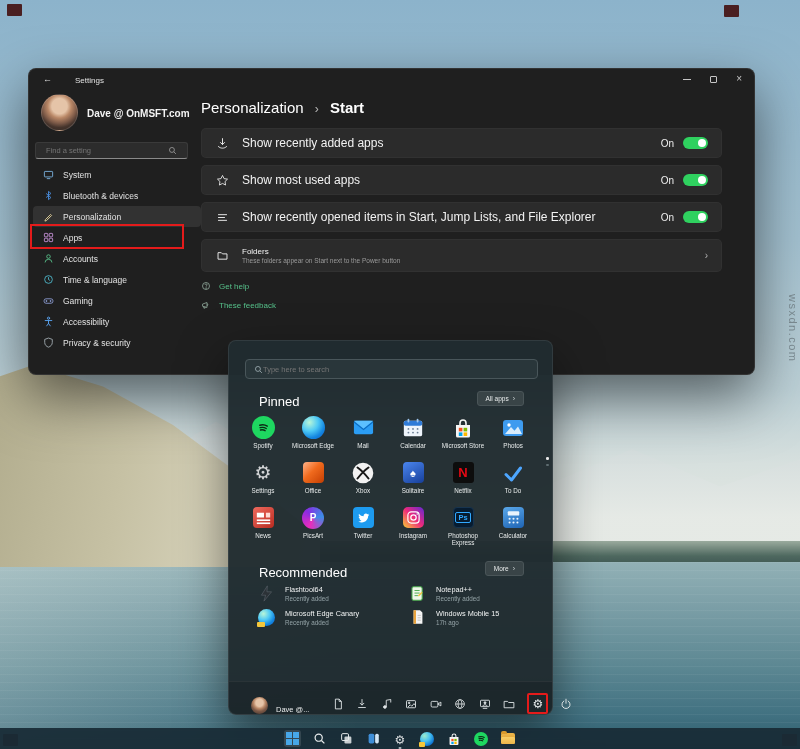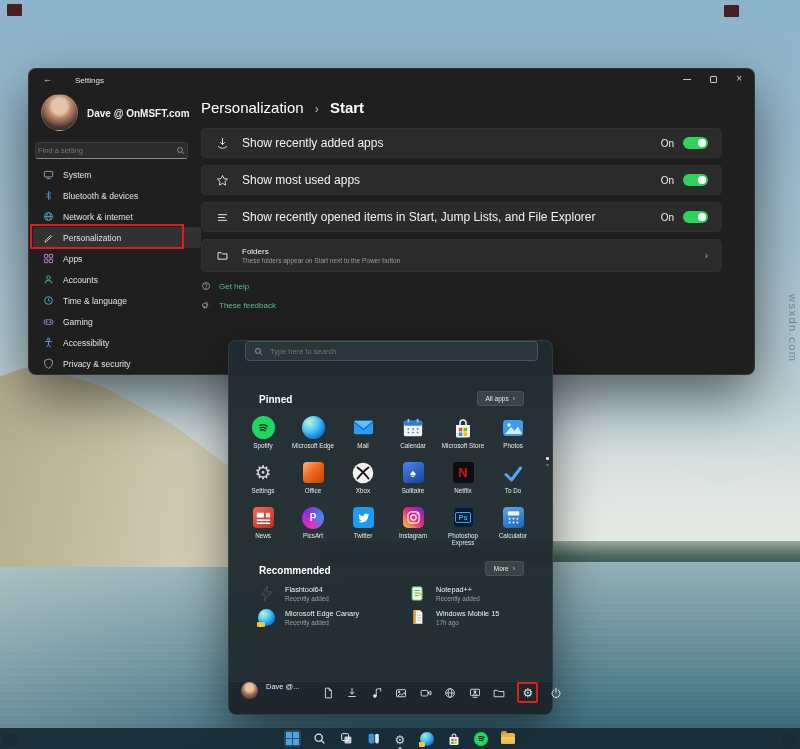--- a/index.html
+++ b/index.html
@@ -33,21 +33,21 @@
   .wctl{position:absolute;top:5px;right:12px;display:flex;gap:19px;align-items:center;color:#c6c6c6}
   .wmin{width:8px;height:1px;background:#c6c6c6}
   .wmax{width:7px;height:7px;border:1px solid #c6c6c6;border-radius:1px}
   .wclose{font-size:10px;line-height:10px}
   .wclose::before{content:"\00d7"}
   .uava{position:absolute;left:12px;top:25px;width:37px;height:37px;border-radius:50%;
     background:radial-gradient(circle at 50% 32%,#e5c4a8 0 26%,#b98766 40%,#7d5a48 58%,#45342c 72%,#2c211d 100%);
     border:1px solid rgba(255,255,255,.15)}
   .uname{position:absolute;left:58px;top:39px;font-size:10px;font-weight:700;color:#f3f3f3}
   .fsearch{position:absolute;left:6px;top:73px;width:153px;height:17px;background:#2c2c2c;
-    border:1px solid #3a3a3a;border-bottom:1px solid #8a8a8a;border-radius:3px;display:flex;align-items:center;padding:0 2px}
+    border:1px solid #3a3a3a;border-bottom:1px solid #8a8a8a;border-radius:3px;display:flex;align-items:center;padding:0 10px}
   .fsearch input{flex:1;background:transparent;border:none;outline:none;font-size:7.5px;color:#a5a5a5;font-family:inherit}
   .snav{position:absolute;left:4px;top:95px;width:168px}
   .snav .it{height:21px;display:flex;align-items:center;gap:9px;padding:0 10px;font-size:8.5px;color:#e2e2e2;border-radius:4px}
   .snav .it.sel{background:#323232}
   .annot{position:absolute;border:2px solid #e41b1b;z-index:5;pointer-events:none}
   .a-side{left:1px;top:155px;width:154px;height:25px}
   .sic{width:11px;height:11px;display:flex;align-items:center;justify-content:center;flex:none}
   .sic svg{width:11px;height:11px}
 
   .main{position:absolute;left:172px;top:30px;width:521px}
@@ -68,43 +68,43 @@
   .ftxt .t{font-size:8px;color:#f2f2f2}
   .ftxt .d{font-size:6.5px;color:#9a9a9a;margin-top:1.5px}
   .chev{margin-left:auto;color:#b0b0b0;font-size:10px}
   .glink{display:flex;align-items:center;gap:8px;font-size:8px;color:#56c08a;margin-top:9px}
   .glink:first-of-type{margin-top:15px}
   .glink svg{width:10px;height:10px}
 
   
   .smenu{position:absolute;left:228px;top:340px;width:325px;height:375px;background:rgba(32,43,47,.97);
     border:1px solid rgba(255,255,255,.08);border-radius:8px;box-shadow:0 20px 48px rgba(0,0,0,.5);z-index:3;color:#e9ecec}
-  .ssearch{position:absolute;left:16px;top:0;width:293px;height:20px;background:#29363a;
-    border:1px solid #49565a;border-radius:4px;display:flex;align-items:center;gap:7px;padding:0 8px}
+  .ssearch{position:absolute;left:16px;top:18px;width:293px;height:20px;background:#29363a;
+    border:1px solid #49565a;border-radius:4px;display:flex;align-items:center;padding:0 8px}
   .ssearch input{flex:1;background:transparent;border:none;outline:none;font-size:7.5px;color:#9dacb1;font-family:inherit}
   .mag svg{width:9px;height:9px;display:block}
-  .sectitle{position:absolute;font-size:10px;font-weight:700;color:#fff}
+  .sectitle{position:absolute;font-size:13px;font-weight:400;color:#fff}
   .pill{position:absolute;display:flex;align-items:center;gap:4px;background:#394447;border:1px solid #4a5558;
     border-radius:3px;padding:3px 8px;font-size:6.5px;color:#e9ecec}
   .pill .pc{font-size:7px;color:#cfd6d8}
   .pgrid{position:absolute;left:9px;top:72px;display:grid;grid-template-columns:repeat(6,50px)}
   .tile{height:45px;display:flex;flex-direction:column;align-items:center;padding-top:2px;gap:2px}
   .ai{width:25px;height:25px;display:flex;align-items:center;justify-content:center;position:relative}
   .al{font-size:6.3px;color:#e8ebeb;text-align:center;line-height:1.15;white-space:nowrap}
   .tile.wrap .al{white-space:normal;max-width:44px}
   .pdots{position:absolute;left:317px;top:116px;display:flex;flex-direction:column;gap:4px;align-items:center}
   .pdots i{width:2.5px;height:2.5px;border-radius:50%;background:#e8e8e8;display:block}
   .pdots i.dim{background:#5e6c70}
   .rgrid{position:absolute;left:28px;top:240px;display:grid;grid-template-columns:151px 148px;}
   .ritem{display:flex;align-items:center;gap:9px;height:24px}
   .ric{width:19px;height:19px;display:flex;align-items:center;justify-content:center;position:relative;flex:none}
   .rtext .rn{font-size:7.3px;color:#f1f3f3}
   .rtext .rm{font-size:6.3px;color:#95a4a8;margin-top:1px}
   .sfooter{position:absolute;left:0;right:0;bottom:0;height:33px;border-top:1px solid rgba(255,255,255,.06);
-    background:rgba(26,35,38,.55);border-radius:0 0 8px 8px;display:flex;align-items:flex-start;padding:0 12px}
+    background:rgba(26,35,38,.55);border-radius:0 0 8px 8px;display:flex;align-items:flex-end;padding:0 22px}
   .fava{width:17px;height:17px;border-radius:50%;flex:none;
     background:radial-gradient(circle at 50% 34%,#e5c4a8 0 26%,#b98766 42%,#7d5a48 60%,#3a2c26 100%)}
   .funame{font-size:7.5px;color:#e9ecec;margin-left:8px;white-space:nowrap}
   .ficons{display:flex;align-items:center;gap:11.5px;margin-left:22px}
   .fic{width:13px;height:13px;display:flex;align-items:center;justify-content:center;flex:none}
   .fic svg{width:12px;height:12px}
   .g-gear::before{content:"\2699";font-size:12px;color:#e3e7e8;line-height:1}
   .redbox{border:2px solid #e41b1b;border-radius:2px;padding:2px;display:flex;align-items:center;justify-content:center}
 
   
@@ -193,30 +193,20 @@
         <span>System</span>
       </div>
       <div class="it">
         <span class="sic">
             <svg viewBox="0 0 16 16" fill="none" stroke="#4a90e2" stroke-width="1.3" stroke-linejoin="round">
               <path d="M4.5 5l7 6-3.5 3V2l3.5 3-7 6"></path>
             </svg>
           </span>
         <span>Bluetooth &amp; devices</span>
       </div>
-      <div class="it">
-        <span class="sic">
-            <svg viewBox="0 0 16 16" fill="none" stroke="#4db6c9" stroke-width="1.2">
-              <circle cx="8" cy="8" r="5.8"></circle>
-              <ellipse cx="8" cy="8" rx="2.6" ry="5.8"></ellipse>
-              <path d="M2.2 8h11.6"></path>
-            </svg>
-          </span>
-        <span>Network &amp; internet</span>
-      </div>
       <div class="it sel">
         <span class="sic">
             <svg viewBox="0 0 16 16" fill="none" stroke="#e8d9a0" stroke-width="1.3" stroke-linejoin="round">
               <path d="M3.5 12.5 11 5l1.5 1.5L5 14l-2.2.7z"></path>
             </svg>
           </span>
         <span>Personalization</span>
       </div>
       <div class="it">
         <span class="sic">

